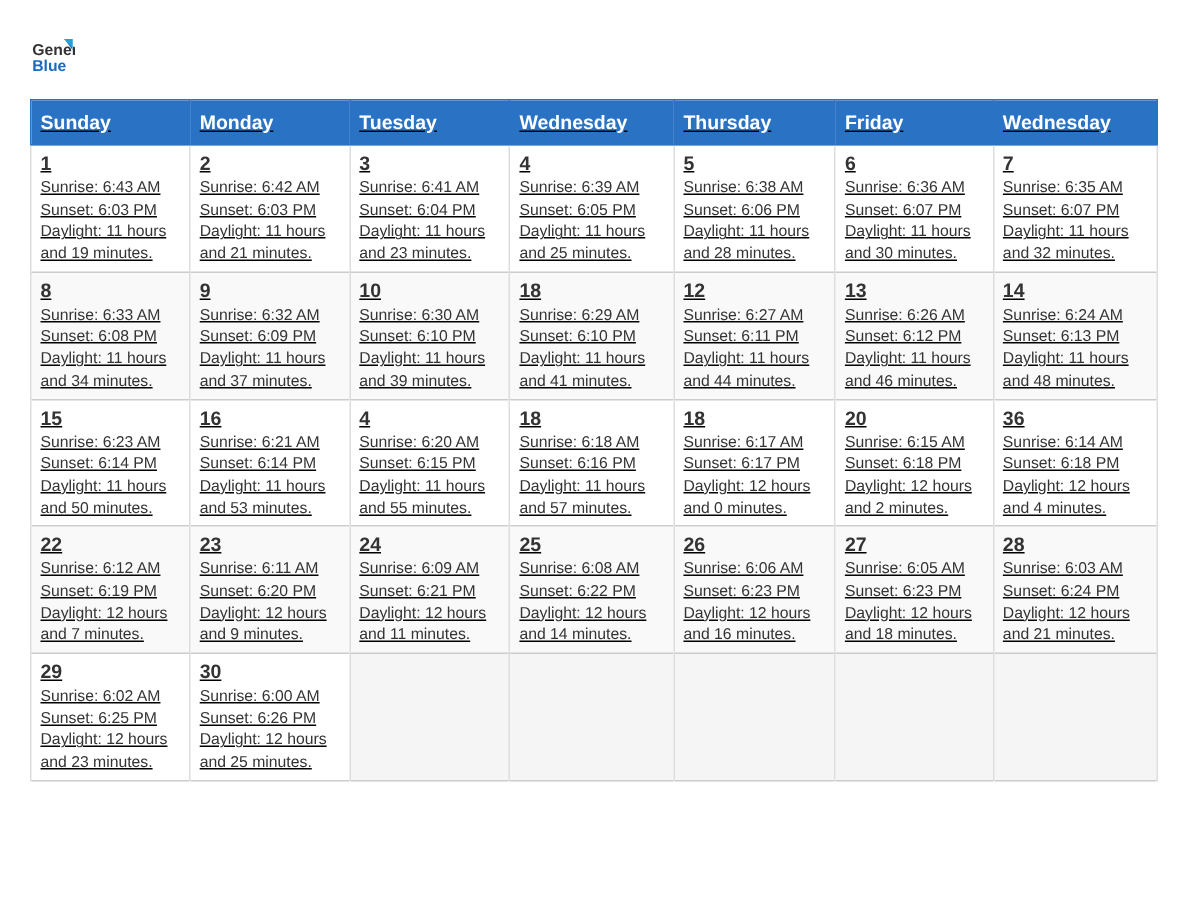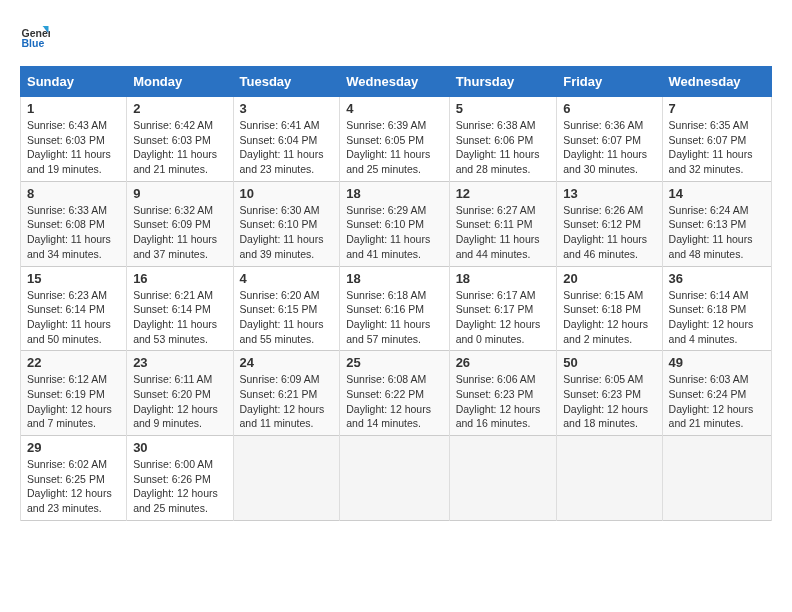--- a/index.html
+++ b/index.html
@@ -35,20 +35,21 @@
     }
     .title-block h2 {
       font-size: 16px;
       font-weight: normal;
       color: #555;
     }
     table {
       width: 100%;
       border-collapse: collapse;
       font-size: 11px;
+      text-decoration: underline;
     }
     thead tr {
       background-color: #2a72c3;
       color: #fff;
     }
     thead th {
       padding: 7px 6px;
       text-align: left;
       font-size: 13px;
       font-weight: bold;
@@ -332,29 +333,29 @@
       </td>
         <td>
         <span class="day-num">26</span>
         <div class="day-info">
           Sunrise: 6:06 AM<br>
           Sunset: 6:23 PM<br>
           Daylight: 12 hours and 16 minutes.
         </div>
       </td>
         <td>
-        <span class="day-num">50</span>
+        <span class="day-num">27</span>
         <div class="day-info">
           Sunrise: 6:05 AM<br>
           Sunset: 6:23 PM<br>
           Daylight: 12 hours and 18 minutes.
         </div>
       </td>
         <td>
-        <span class="day-num">49</span>
+        <span class="day-num">28</span>
         <div class="day-info">
           Sunrise: 6:03 AM<br>
           Sunset: 6:24 PM<br>
           Daylight: 12 hours and 21 minutes.
         </div>
       </td>
       </tr>
       <tr>
         <td>
         <span class="day-num">29</span>

